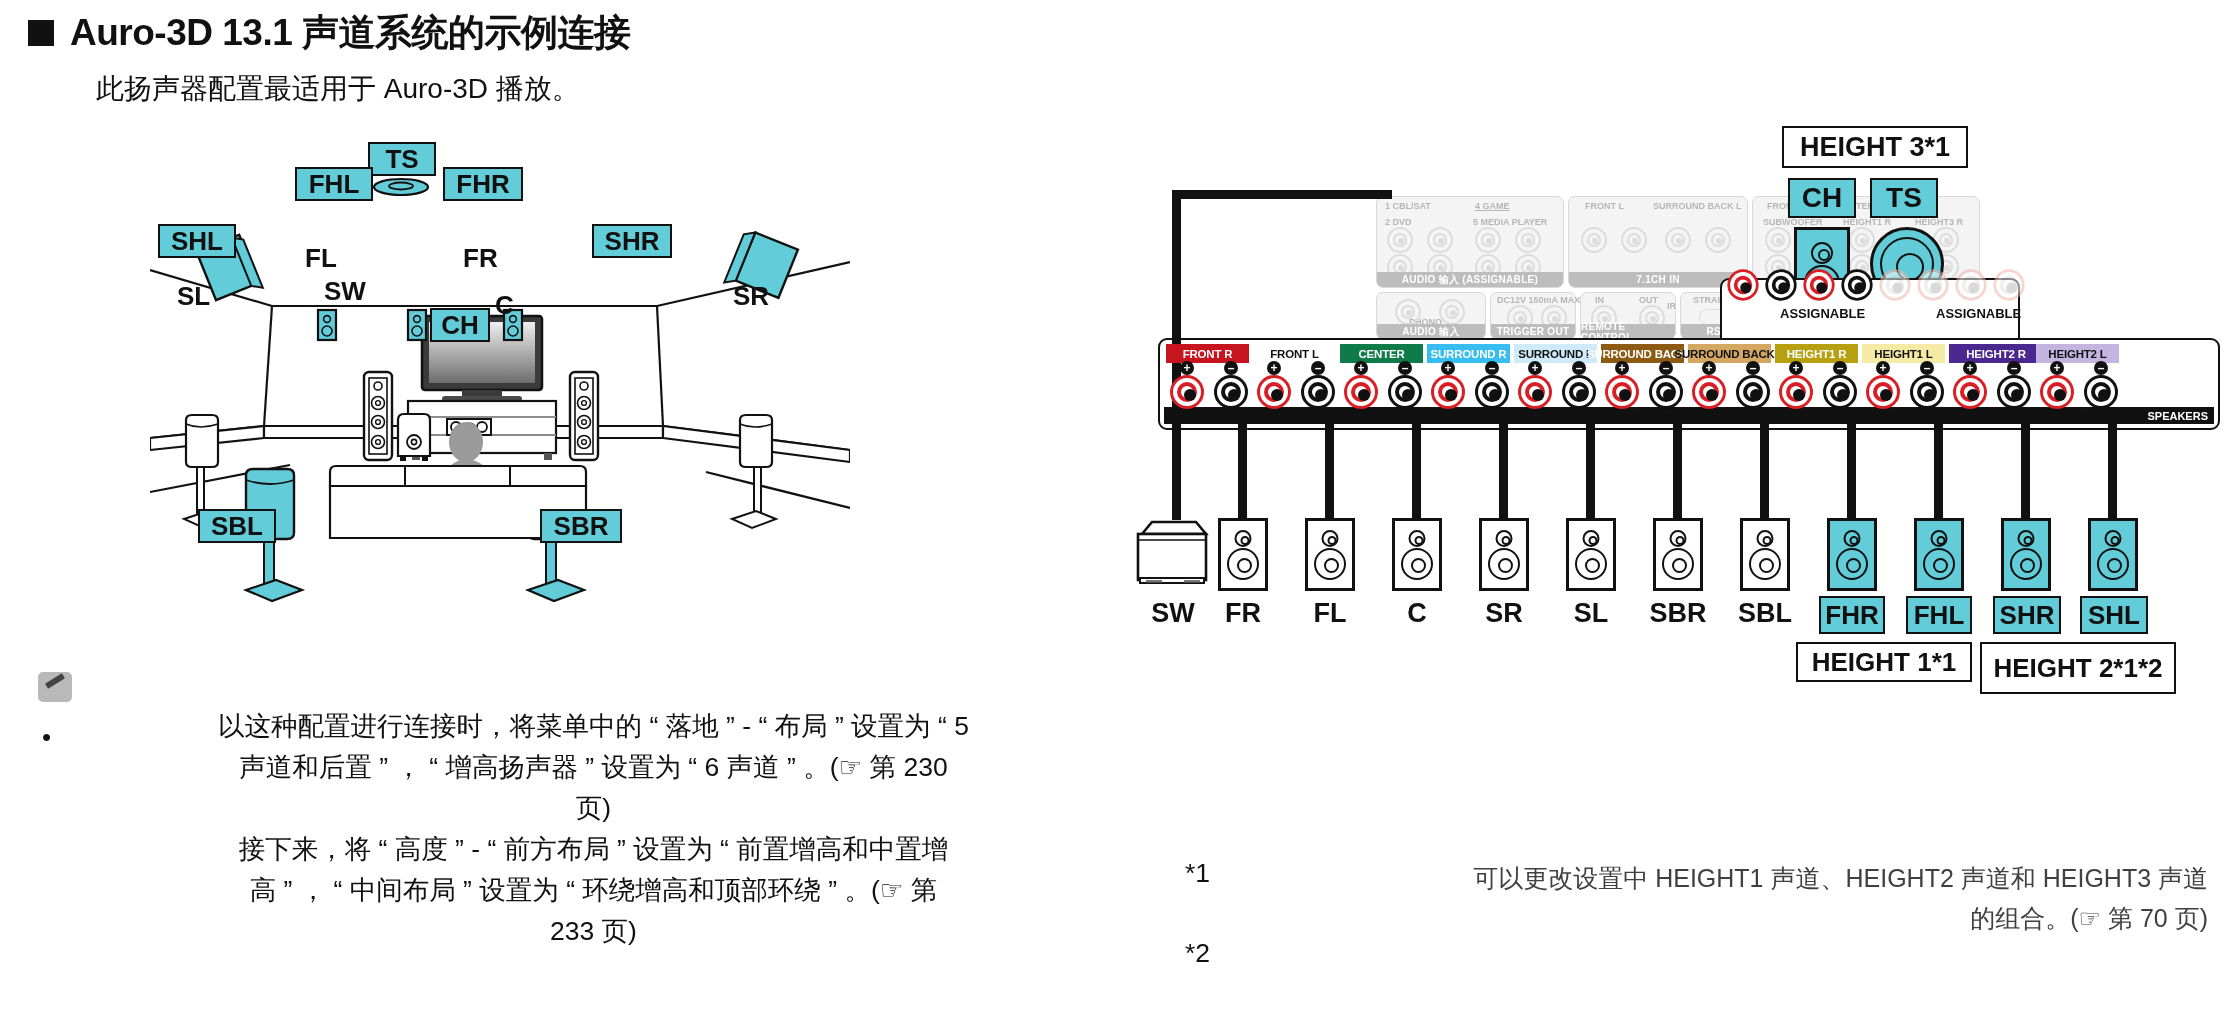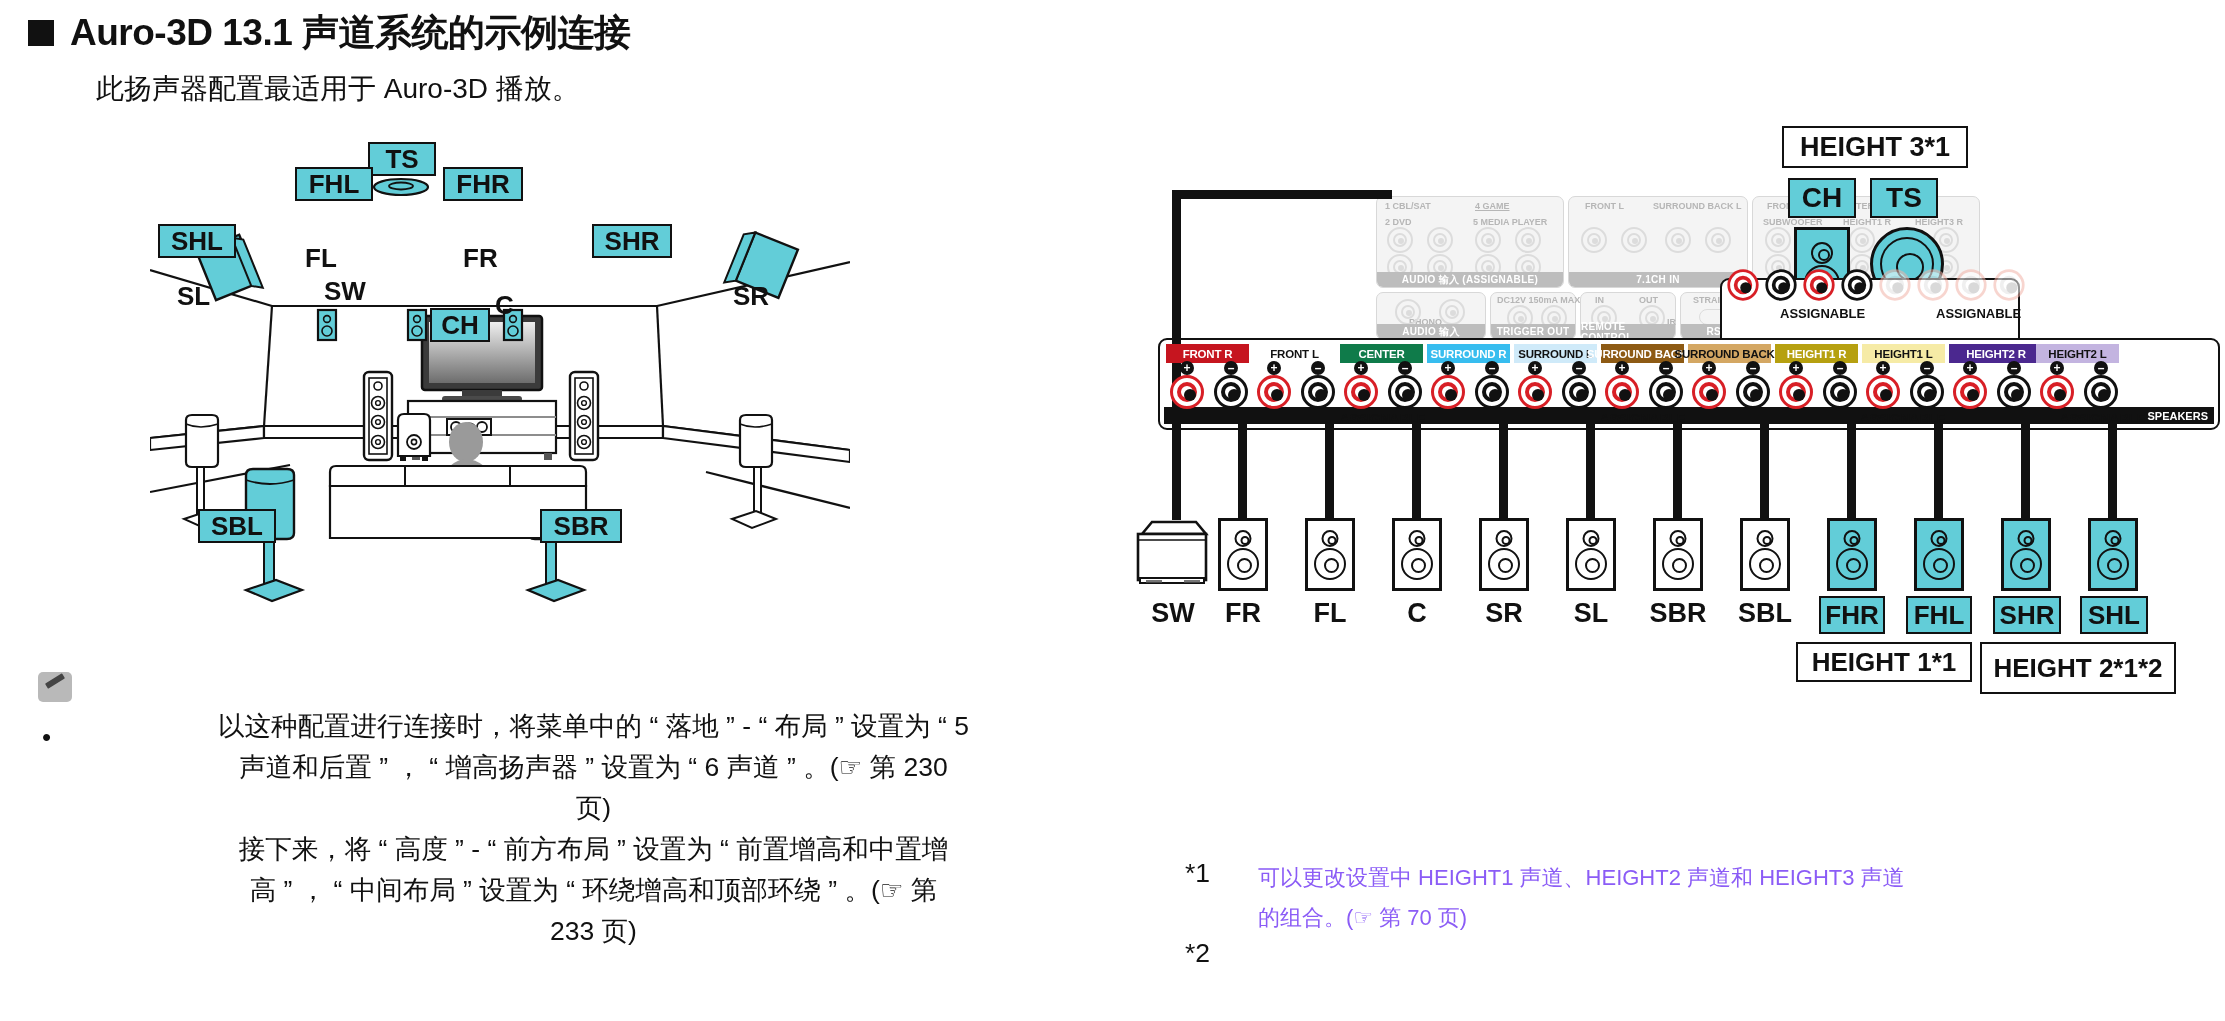--- a/index.html
+++ b/index.html
@@ -228,21 +228,21 @@
     border-radius:50%; border:2.5px solid #111;
   }
   .ceilspk::after {
     content:""; position:absolute; left:23px; top:23px; width:24px; height:24px;
     border-radius:50%; border:2.5px solid #111;
   }
 
   
   .fn {
     position:absolute;
-    font-size:22px; line-height:40px; color:#8b5cf6;
+    font-size:25px; line-height:40px; color:#404040;text-align:right;
   }
   .fnmark { position:absolute; font-size:26.5px; color:#111; }
 </style>
 </head>
 <body>
 
 <div id="page">
 
   <div class="hdr">
     <div class="hdr-square"></div>
@@ -480,21 +480,21 @@
       <div class="minilbl" style="left:6px;top:2px;">DC12V 150mA MAX.</div>
       <div class="rca" style="left:16px;top:12px;"></div>
         <div class="rca" style="left:50px;top:12px;"></div>
       <div class="panelcap">TRIGGER OUT</div>
     </div>
     <div class="panelgrp" style="left:400px;top:162px;width:96px;height:48px;">
       <div class="minilbl" style="left:14px;top:2px;">IN</div>
       <div class="minilbl" style="left:58px;top:2px;">OUT</div>
       <div class="rca" style="left:10px;top:12px;"></div>
         <div class="rca" style="left:58px;top:12px;"></div>
-      <div class="minilbl" style="left:42px;top:24px;padding-left:44px;">IR</div>
+      <div class="minilbl" style="left:42px;top:8px;padding-left:44px;">IR</div>
       <div class="panelcap">REMOTE CONTROL</div>
     </div>
     <div class="panelgrp" style="left:500px;top:162px;width:96px;height:48px;">
       <div class="minilbl" style="left:12px;top:2px;">STRAIGHT CABLE</div>
       <div style="position:absolute;left:18px;top:16px;width:56px;height:16px;border:1.5px solid #dcdcdc;border-radius:8px;"></div>
       <div class="panelcap">RS-232C</div>
     </div>
     <div class="panelgrp" style="left:600px;top:162px;width:200px;height:48px;">
       <div class="minilbl" style="left:8px;top:2px;">1 CBL/SAT</div>
       <div class="minilbl" style="left:66px;top:2px;">2 DVD</div>

